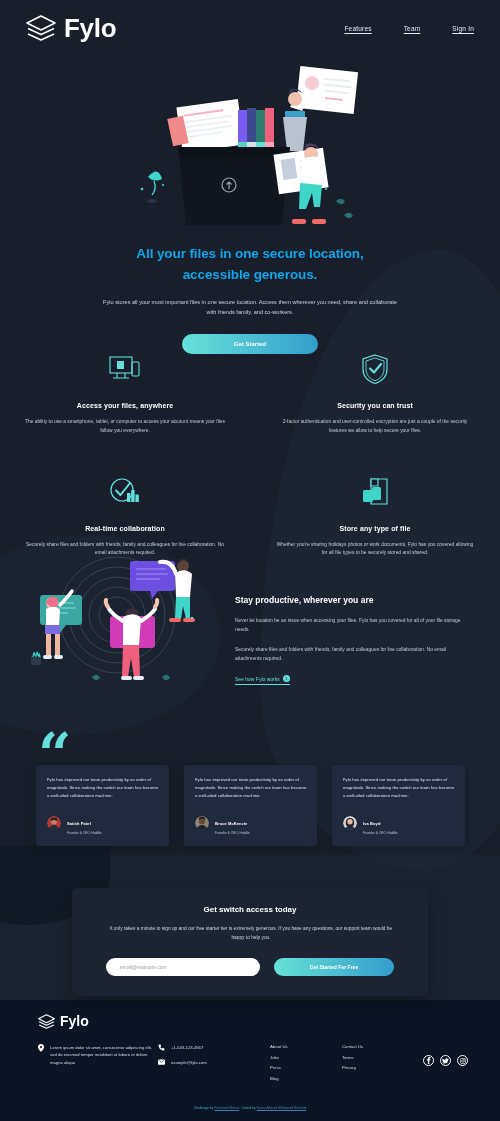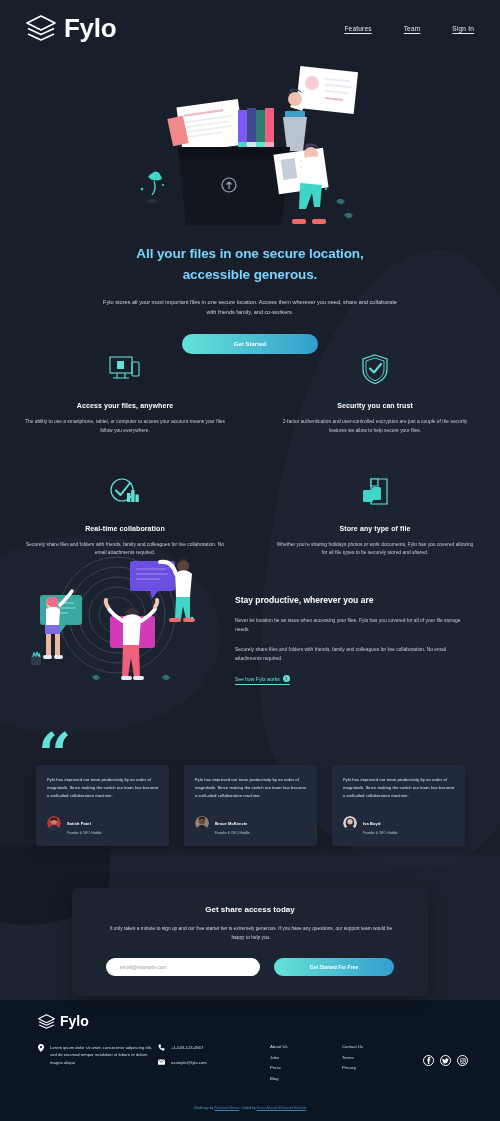--- a/index.html
+++ b/index.html
@@ -43,21 +43,21 @@
             padding:0 26px; z-index:20; }
   .logo { display:flex; align-items:center; gap:8px; }
   .logo-mark { width:30px; height:26px; position:relative; }
   .logo-text { font-size:26px; font-weight:700; letter-spacing:-.3px; color:#fff; }
   .nav { display:flex; align-items:center; gap:32px; }
   .nav a { color:#e4e9f2; font-size:6.5px; text-decoration:underline; text-underline-offset:2px; letter-spacing:.2px; }
 
   
   .hero-art { position:absolute; left:130px; top:55px; width:240px; height:180px; }
   .hero-copy { position:absolute; left:0; top:244px; width:500px; text-align:center; }
-  .hero-title { font-size:13.5px; font-weight:700; line-height:1.55; letter-spacing:-.1px; color:#7dd3fc; }
+  .hero-title { font-size:13.5px; font-weight:700; line-height:1.55; letter-spacing:-.1px; color:#0ea5e9; }
   .hero-sub { margin:12px auto 0; width:300px; font-size:5.6px; line-height:1.75; color:#c9d2e0; }
   .btn-primary {
     display:block; margin:17px auto 0; width:136px; height:20px; border:none; border-radius:20px;
     background:linear-gradient(90deg,#65e2d9 0%,#339ecc 100%);
     color:#fff; font-size:5.8px; font-weight:700; letter-spacing:.1px;
     font-family:"Liberation Sans", sans-serif; cursor:pointer;
   }
 
   
   .features { position:absolute; left:0; top:352px; width:500px; z-index:5; }
@@ -422,21 +422,21 @@
         </span>
         <span>
           <span class="tcard-name">Iva Boyd</span>
           <span class="tcard-role" style="display:block">Founder &amp; CEO, Huddle</span>
         </span>
       </div>
     </div>
   </div>
 
   <div class="cta">
-    <div class="cta-title">Get share access today</div>
+    <div class="cta-title">Get switch access today</div>
     <div class="cta-sub">It only takes a minute to sign up and our free starter tier is extremely generous. If you have any questions, our support team would be happy to help you.</div>
     <div class="cta-form">
       <input class="cta-input" type="email" placeholder="email@example.com" style="">
       <button class="cta-btn">Get Started For Free</button>
     </div>
   </div>
 
   <div class="footer">
     <div class="f-logo">
       <span>

